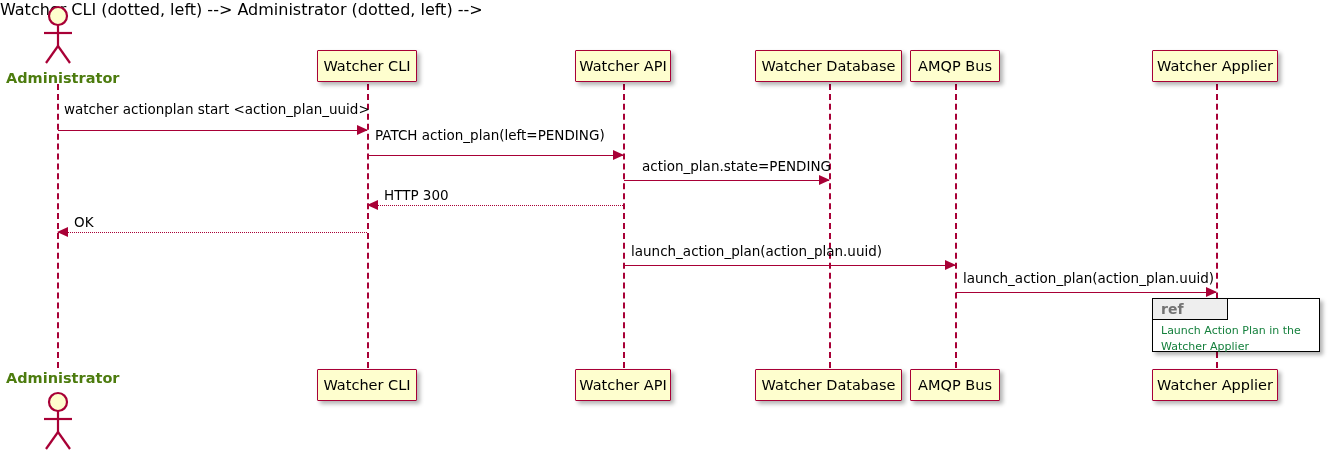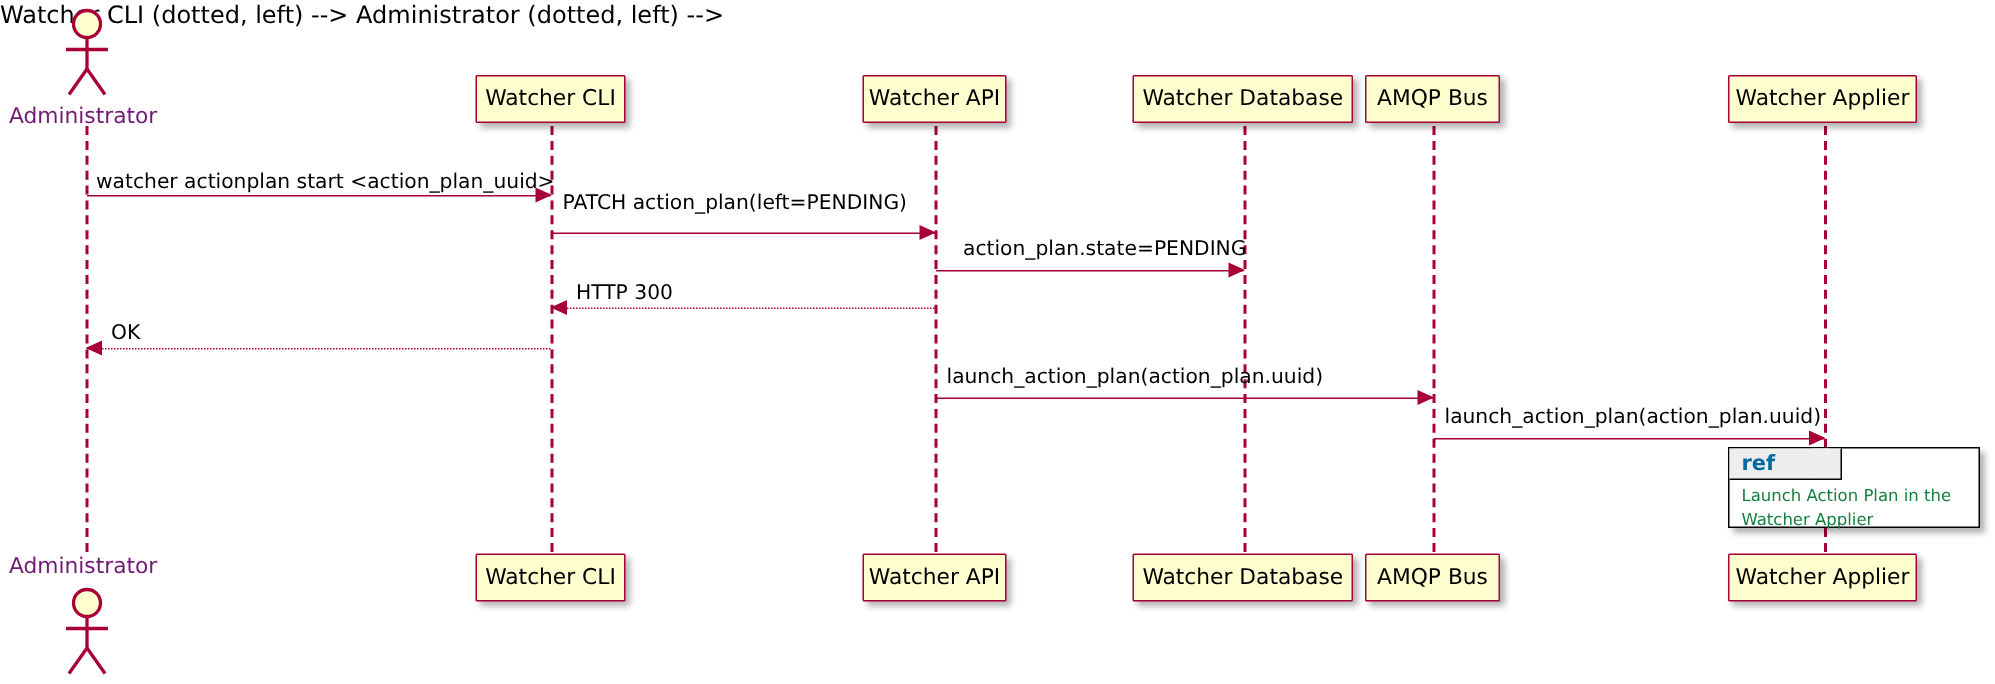--- a/index.html
+++ b/index.html
@@ -27,21 +27,21 @@
     display:flex;align-items:center;justify-content:center;
     font-size:14.5px;color:#000;
     white-space:nowrap;
     padding:0 9px;
   }
 
   
   .actor-wrap{position:absolute;}
   .actor-label{
     position:absolute;
-    font-size:14.5px;color:#701a75;white-space:nowrap;
+    font-size:14.5px;color:#4d7c0f;white-space:nowrap;font-weight:bold;
   }
 
   
   .msg{position:absolute;height:0;}
   .msg .line{
     position:absolute;left:0;top:0;width:100%;
     border-top:1.6px solid #A80036;
   }
   .msg.dotted .line{border-top:1.6px dotted #A80036;}
   .arrowhead{
@@ -65,21 +65,21 @@
     box-shadow:3px 3px 4px rgba(0,0,0,0.30);
   }
   .ref-tab{
     position:absolute;left:0;top:0;
     height:20px;
     background:#EEEEEE;
     border-right:1.6px solid #000;
     border-bottom:1.6px solid #000;
     display:flex;align-items:center;
     padding:0 10px 0 8px;
-    font-size:14px;font-weight:bold;color:#0369a1;
+    font-size:14px;font-weight:bold;color:#737373;
   }
   .ref-tab-notch{
     position:absolute;top:0;width:0;height:0;
     border-top:20px solid #EEEEEE;
     border-right:11px solid transparent;
   }
   .ref-tab-notch-line{
     position:absolute;top:0;width:0;height:0;
     border-top:21.5px solid #000;
     border-right:12px solid transparent;
@@ -146,21 +146,21 @@
   <div class="participant" style="left:910px;top:369px;width:90px;height:32px;">AMQP Bus</div>
   <div class="participant" style="left:1152px;top:369px;width:126px;height:32px;">Watcher Applier</div>
 
   
 
   
   <div class="msg" style="left:58px;top:130px;width:309px;">
     <div class="line"></div>
     <div class="arrowhead right"></div>
   </div>
-  <div class="msg-label" style="left:64px;top:103px;margin-top:12px;">watcher actionplan start &lt;action_plan_uuid&gt;</div>
+  <div class="msg-label" style="left:64px;top:103px;">watcher actionplan start &lt;action_plan_uuid&gt;</div>
 
   
   <div class="msg" style="left:368px;top:155px;width:255px;">
     <div class="line"></div>
     <div class="arrowhead right"></div>
   </div>
   <div class="msg-label" style="left:375px;top:129px;">PATCH action_plan(left=PENDING)</div>
 
   
   <div class="msg" style="left:624px;top:180px;width:205px;">

